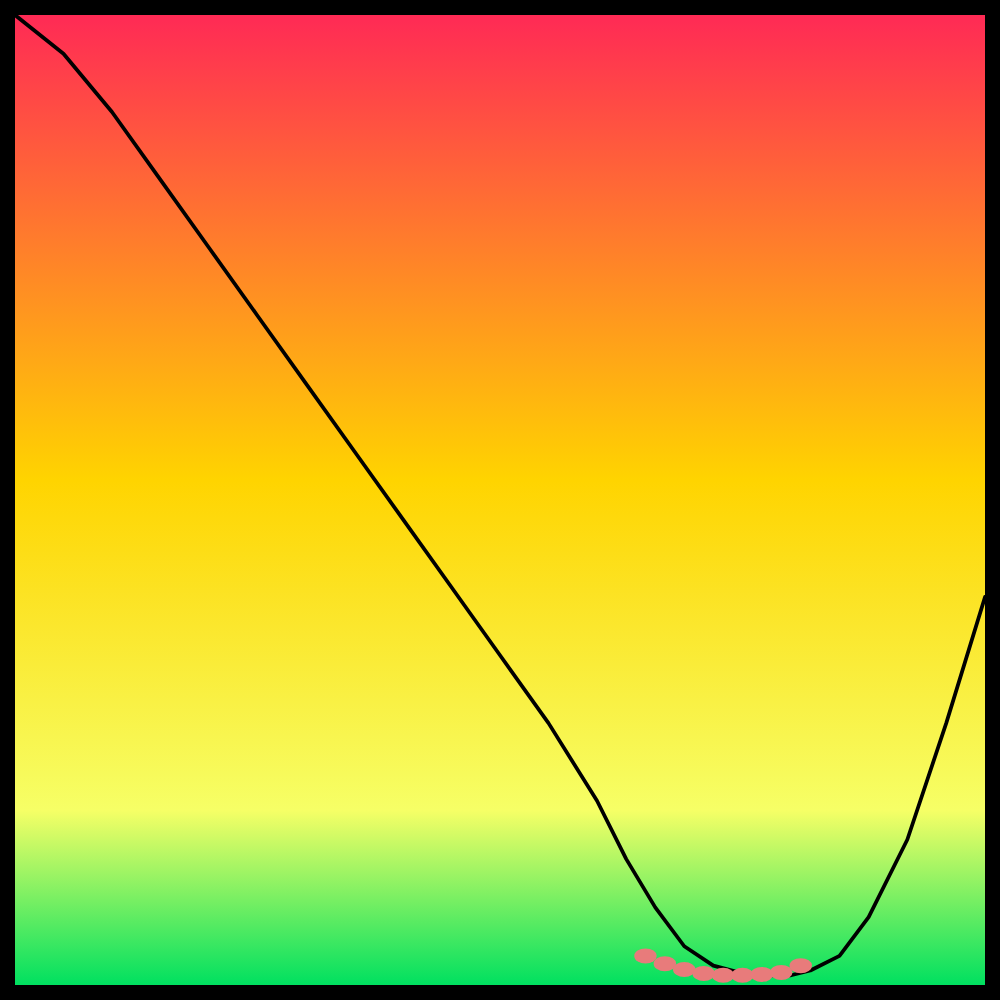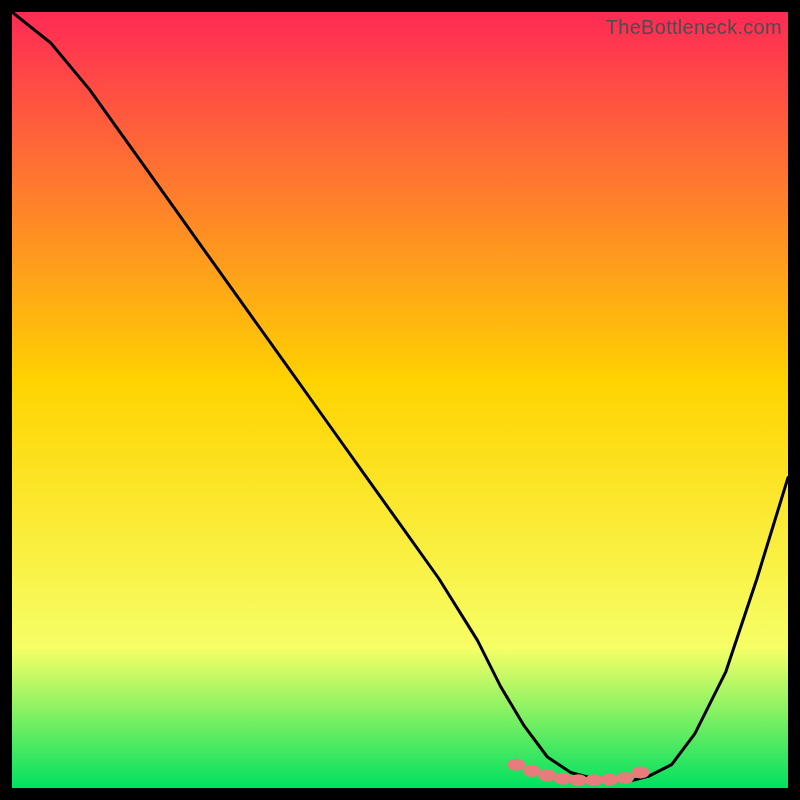--- a/index.html
+++ b/index.html
@@ -28,14 +28,13 @@
         <ellipse cx="519.9" cy="758.9" rx="9" ry="6" fill="#e87b7b"></ellipse>
         <ellipse cx="535.4" cy="763.6" rx="9" ry="6" fill="#e87b7b"></ellipse>
         <ellipse cx="551.0" cy="766.7" rx="9" ry="6" fill="#e87b7b"></ellipse>
         <ellipse cx="566.5" cy="768.2" rx="9" ry="6" fill="#e87b7b"></ellipse>
         <ellipse cx="582.0" cy="768.2" rx="9" ry="6" fill="#e87b7b"></ellipse>
         <ellipse cx="597.5" cy="767.5" rx="9" ry="6" fill="#e87b7b"></ellipse>
         <ellipse cx="613.0" cy="765.9" rx="9" ry="6" fill="#e87b7b"></ellipse>
         <ellipse cx="628.6" cy="760.5" rx="9" ry="6" fill="#e87b7b"></ellipse>
       </g>
   </svg>
-  <div class="watermark">TheBottleneck.com</div>
 </div>
 
 </body></html>

